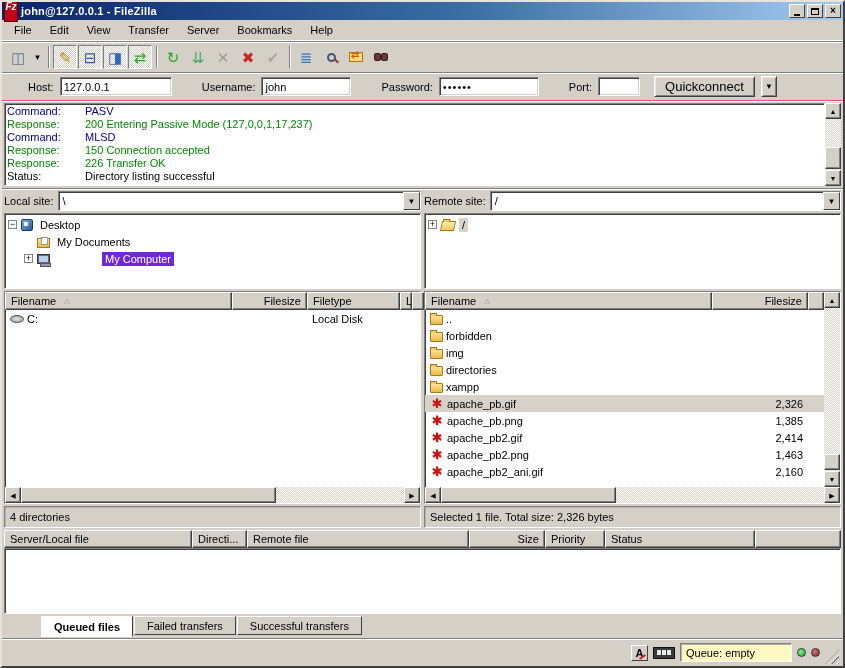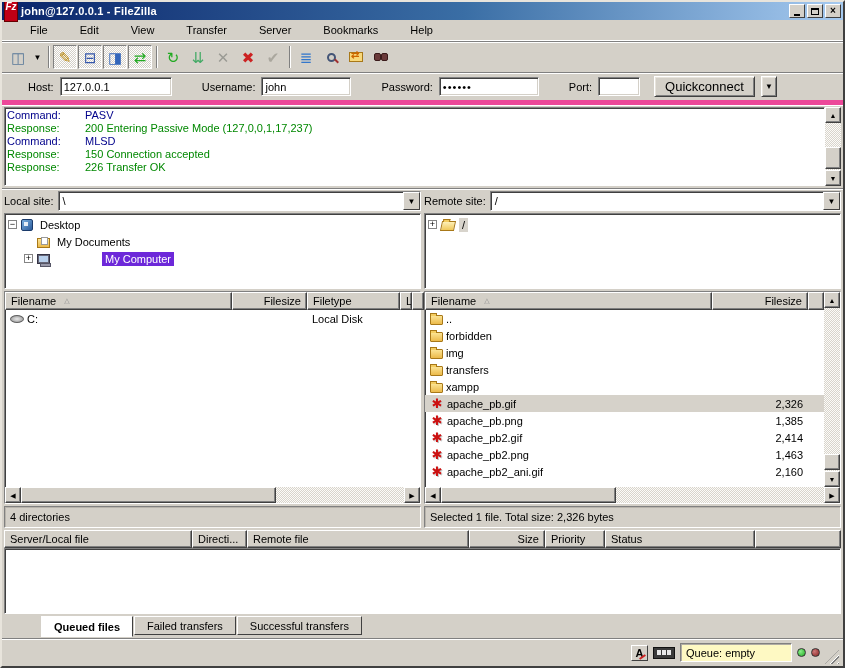--- a/index.html
+++ b/index.html
@@ -14,21 +14,21 @@
     display:flex;align-items:center;padding:0 2px;gap:3px;}
   .fzlogo{width:14px;height:22px;background:#c00016;border:1px solid #600;color:#fff;
     font-weight:bold;font-style:italic;font-size:10px;line-height:12px;text-align:center;}
   .titletext{color:#fff;font-weight:bold;font-size:11px;flex:1;letter-spacing:.2px;}
   .winbtns{display:flex;gap:2px;}
   .winbtn{width:16px;height:14px;background:#d4d0c8;border:1px solid;border-color:#fff #404040 #404040 #fff;
     display:flex;align-items:center;justify-content:center;font-size:10px;font-weight:bold;line-height:1;}
   .glyph-min{width:6px;height:2px;background:#000;margin-top:7px;}
   .glyph-max{width:8px;height:7px;border:1px solid #000;border-top:2px solid #000;}
   
-  .menubar{height:21px;flex:0 0 21px;display:flex;align-items:center;padding:0 20px;gap:16px;
+  .menubar{height:21px;flex:0 0 21px;display:flex;align-items:center;padding:0 4px;gap:2px;
     border-bottom:1px solid #fff;}
   .menuitem{padding:2px 8px;}
   
   .toolbar{height:31px;flex:0 0 31px;display:flex;align-items:center;padding:0 4px;gap:1px;
     border-top:1px solid #808080;box-shadow:inset 0 1px 0 #fff;}
   .tb{width:24px;height:24px;display:flex;align-items:center;justify-content:center;
     border:1px solid transparent;position:relative;}
   .tb.pressed{border-color:#808080 #fff #fff #808080;background-color:#fff;
     background-image:linear-gradient(45deg,#d4d0c8 25%,transparent 25%,transparent 75%,#d4d0c8 75%),
       linear-gradient(45deg,#d4d0c8 25%,transparent 25%,transparent 75%,#d4d0c8 75%);
@@ -48,21 +48,21 @@
     border-top:1px solid #808080;box-shadow:inset 0 1px 0 #fff;}
   .qlabel{white-space:nowrap;padding-left:16px;}
   .field{height:19px;background:#fff;border:1px solid;border-color:#808080 #fff #fff #808080;
     box-shadow:inset 1px 1px 0 #404040, inset -1px -1px 0 #d4d0c8;
     font-size:11px;padding:1px 3px;outline:none;}
   .btn{height:21px;background:#d4d0c8;border:1px solid;border-color:#fff #404040 #404040 #fff;
     box-shadow:inset 1px 1px 0 #e8e4dc, inset -1px -1px 0 #808080;
     font-size:13px;padding:0 10px;}
   .qdrop{width:16px;height:21px;padding:0;display:flex;align-items:center;justify-content:center;font-size:8px;}
   
-  .logwrap{height:88px;flex:0 0 88px;display:flex;border-top:5px solid #ec4899;box-shadow:inset 0 1px 0 #fff;padding:2px;}
+  .logwrap{height:88px;flex:0 0 88px;display:flex;border-top:1px solid #ec4899;box-shadow:inset 0 1px 0 #fff;padding:2px;}
   .logpanel{flex:1;background:#fff;border:1px solid;border-color:#808080 #fff #fff #808080;
     box-shadow:inset 1px 1px 0 #404040;overflow:hidden;padding:1px 2px;display:flex;}
   .loglines{flex:1;}
   .logline{display:flex;height:13px;line-height:13px;white-space:nowrap;}
   .logline .ll{width:78px;flex:0 0 78px;}
   .k-command{color:#00008b;}
   .k-response{color:#008800;}
   .k-status{color:#000;}
   
   .vscroll{width:16px;flex:0 0 16px;display:flex;flex-direction:column;background-color:#fcfbf8;
@@ -272,20 +272,24 @@
             <span>MLSD</span>
           </div>
           <div class="logline k-response">
             <span class="ll">Response:</span>
             <span>150 Connection accepted</span>
           </div>
           <div class="logline k-response">
             <span class="ll">Response:</span>
             <span>226 Transfer OK</span>
           </div>
+          <div class="logline k-status">
+            <span class="ll">Status:</span>
+            <span>Directory listing successful</span>
+          </div>
         </div>
     </div>
     <div class="vscroll">
       <div class="sbtn">▲</div>
       <div class="sspacer"></div>
       <div class="sthumb" style="height:22px;margin:0 0 1px 0"></div>
       <div class="sbtn">▼</div>
     </div>
   </div>
 
@@ -391,21 +395,21 @@
                 <div class="frow">
                   <div class="fcell rc0">
                     <span class="icon ic-folder"></span>
                     <span>img</span>
                   </div>
                   <div class="fcell rc1 num"></div>
                 </div>
                 <div class="frow">
                   <div class="fcell rc0">
                     <span class="icon ic-folder"></span>
-                    <span>transfers</span>
+                    <span>directories</span>
                   </div>
                   <div class="fcell rc1 num"></div>
                 </div>
                 <div class="frow">
                   <div class="fcell rc0">
                     <span class="icon ic-folder"></span>
                     <span>xampp</span>
                   </div>
                   <div class="fcell rc1 num"></div>
                 </div>

